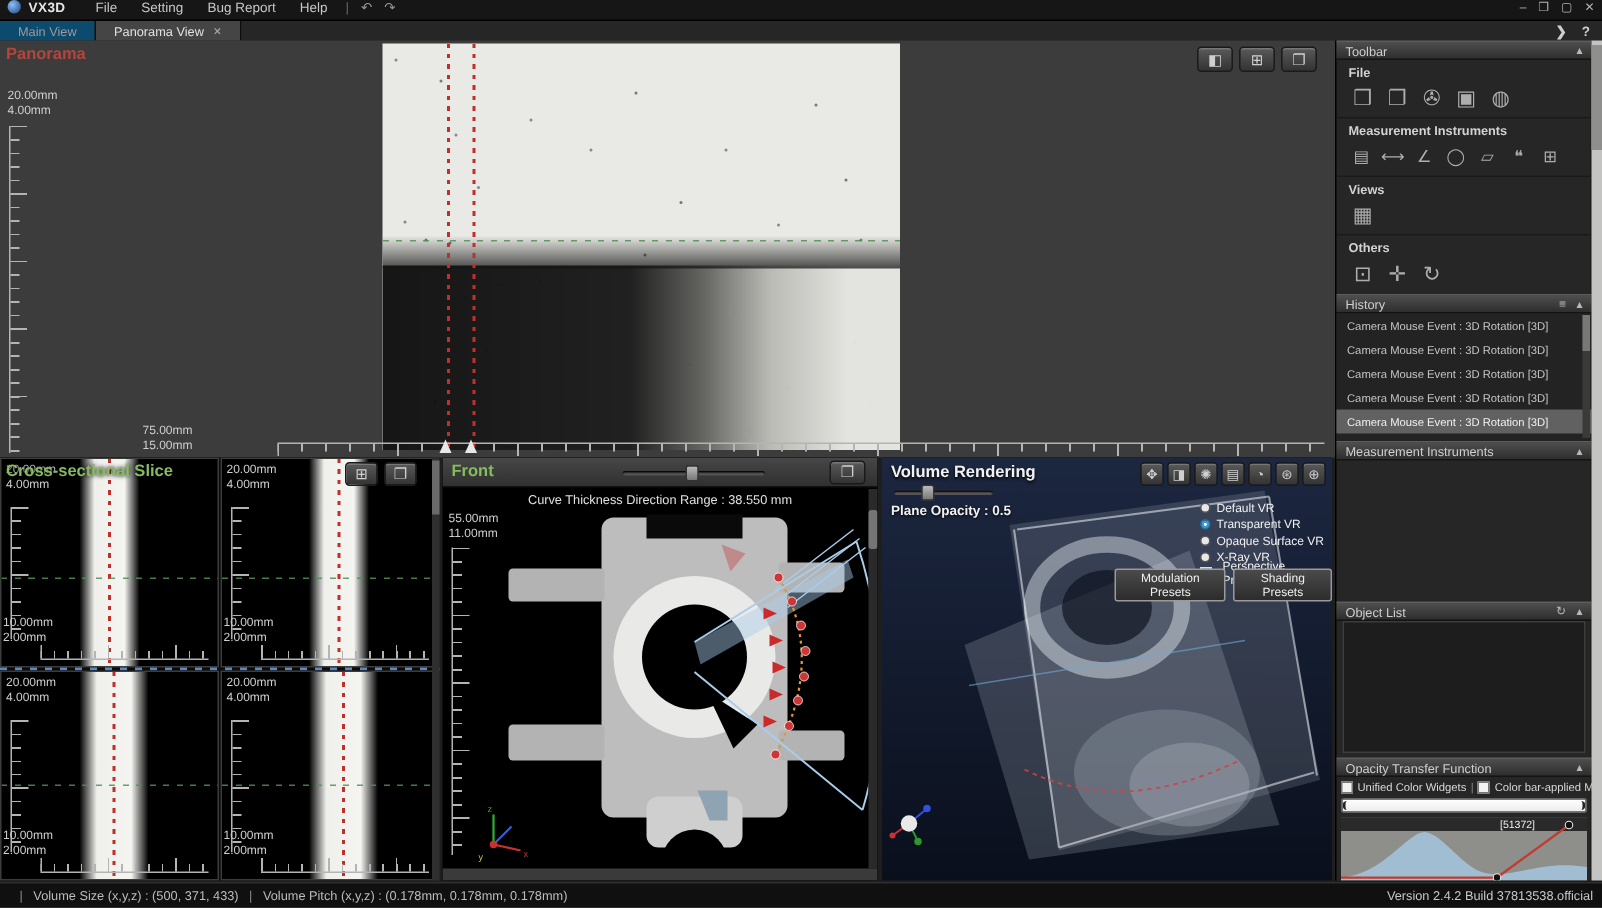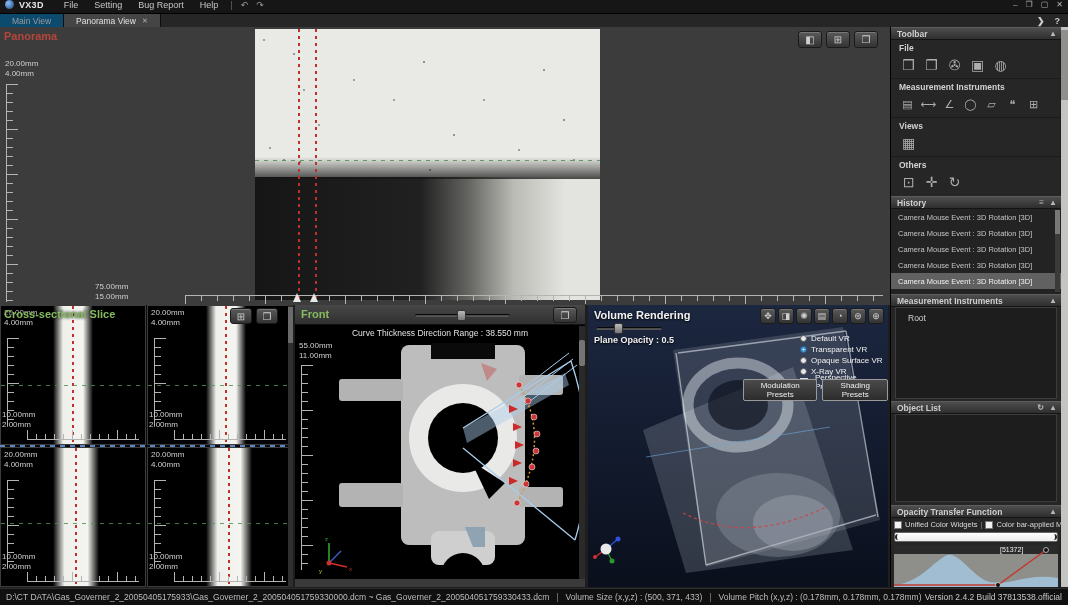--- a/index.html
+++ b/index.html
@@ -40,21 +40,21 @@
     display:flex;align-items:center;justify-content:center;font-size:10px;box-shadow:inset 0 1px 0 #777}
   .speck{width:2px;height:2px;border-radius:50%;background:#88887f;
     box-shadow:30px 14px #7c7c72,90px 40px #8a8a80,160px 22px #77776d,220px 60px #8a8a80,280px 30px #7c7c72,
     55px 85px #8a8a80,190px 95px #77776d,255px 110px #8a8a80,20px 120px #7c7c72,130px 60px #8a8a80,
     300px 80px #77776d,70px 150px #8a8a80,230px 140px #7c7c72,40px 50px #8a8a80,310px 120px #8a8a80}
   
   .quad{position:absolute;width:146px;height:140px;background:#000;border:1px solid #3c3c3c;overflow:hidden}
   .band{position:absolute;top:0;bottom:0;width:40px;background:linear-gradient(to right,rgba(240,240,238,0) 0%,#efefec 25%,#f4f4f1 75%,rgba(240,240,238,0) 100%)}
   
   .sec-head{position:absolute;left:0;width:170px;height:13px;background:linear-gradient(#4e4e4e,#2e2e2e);border-top:1px solid #5d5d5d;border-bottom:1px solid #141414;
-    display:flex;align-items:center;padding:0 6px;font-size:8.5px;font-weight:bold;color:#cfcfcf}
+    display:flex;align-items:center;padding:0 6px;font-size:8.5px;font-weight:normal;color:#cfcfcf}
   .sec-head .hd-right{margin-left:auto;display:flex;gap:7px;color:#b9b9b9;font-size:8px}
   .grp-label{font-weight:bold;color:#d2d2d2;font-size:8.5px;padding:3px 8px 0}
   .icon-row{display:flex;padding:2px 6px 3px;border-bottom:1px solid #1a1a1a}
   .sb-icon{width:23px;height:20px;color:#adadad;font-size:14px;display:flex;align-items:center;justify-content:center}
   .hrow{height:16px;display:flex;align-items:center;padding:0 7px;font-size:7.5px;color:#c4c4c4;white-space:nowrap;overflow:hidden}
   .hrow.sel{background:#616161;color:#f0f0f0}
   .chk{width:8px;height:8px;background:#f2f2f2;border:1px solid #777;display:inline-block;margin-right:3px;flex:none}
   .vr-row{display:flex;align-items:center;gap:4px;justify-content:flex-start;font-size:8px;color:#f0f0f0;height:10px}
   .radio{width:7px;height:7px;border-radius:50%;background:#e8e8e8;border:1px solid #555;flex:none}
   .radio.on{background:radial-gradient(circle,#fff 0 25%,#3f9ad6 30% 100%);border-color:#2a6da0}
@@ -403,23 +403,20 @@
           <div style="width:5px;height:24px;background:#787878"></div>
         </div>
     </div>
 
     <div class="sec-head" style="top:267px">
       <span>Measurement Instruments</span>
       <span class="hd-right">
           <span>▴</span>
         </span>
     </div>
-    <div class="abs" style="top:280px;left:4px;width:162px;height:92px;background:#1d1d1d;border:1px solid #3d3d3d">
-      <div style="padding:5px 0 0 12px;font-size:8.5px;color:#cfcfcf">Root</div>
-    </div>
 
     <div class="sec-head" style="top:374px">
       <span>Object List</span>
       <span class="hd-right">
         <span>↻</span>
         <span>▴</span>
       </span>
     </div>
     <div class="abs" style="top:387px;left:4px;width:162px;height:88px;background:#1d1d1d;border:1px solid #3d3d3d"></div>
 
@@ -449,21 +446,20 @@
       <circle cx="152" cy="5" r="2.5" fill="#111" stroke="#eee" stroke-width="0.7"></circle>
       <text x="106" y="7" font-size="7" fill="#efefef">[51372]</text>
     </svg>
   </div>
 
   <div class="abs" style="left:1061px;top:27px;width:7px;height:560px;background:#c4c4c2">
     <div style="width:7px;height:70px;background:#8f8f8d;margin-top:3px"></div>
   </div>
 
   <div class="statusbar abs">
-    <span>D:\CT DATA\Gas_Governer_2_20050405175933\Gas_Governer_2_200504051759330000.dcm ~ Gas_Governer_2_200504051759330433.dcm</span>
     <span class="sep">|</span>
     <span>Volume Size (x,y,z) : (500, 371, 433)</span>
     <span class="sep">|</span>
     <span>Volume Pitch (x,y,z) : (0.178mm, 0.178mm, 0.178mm)</span>
     <span class="ver">Version 2.4.2  Build 37813538.official</span>
   </div>
 
 </div>
 
 </body></html>

